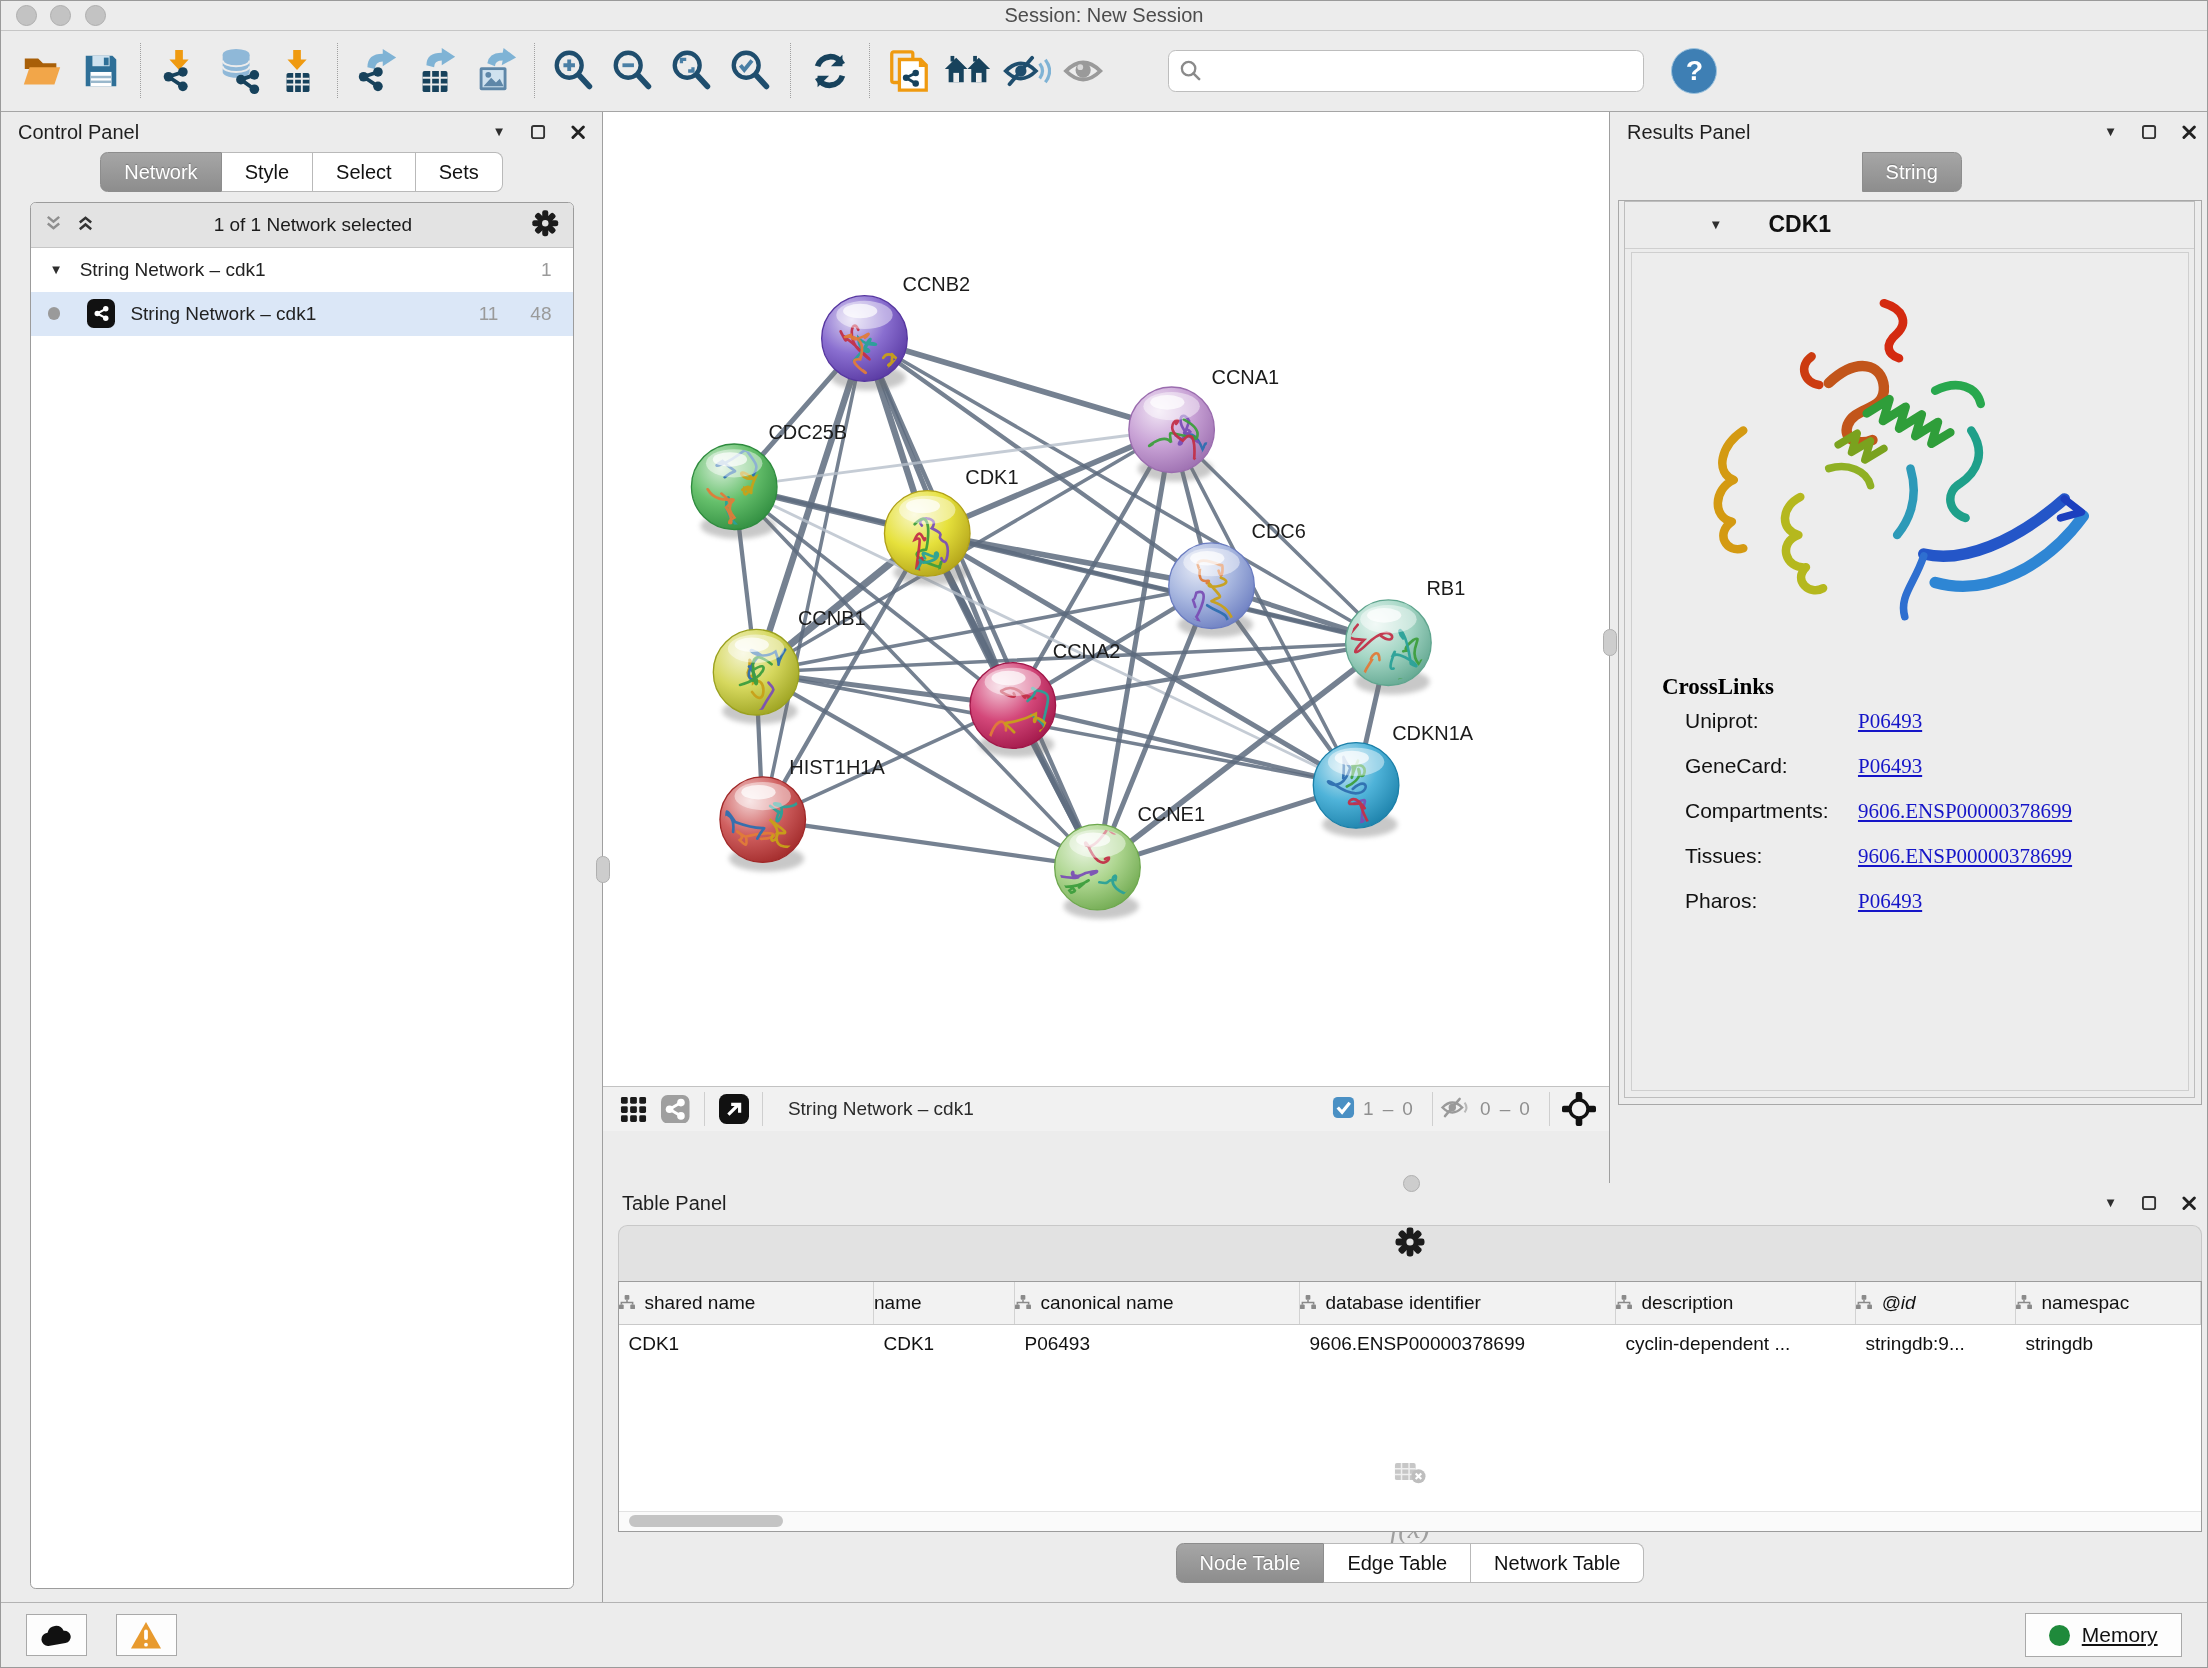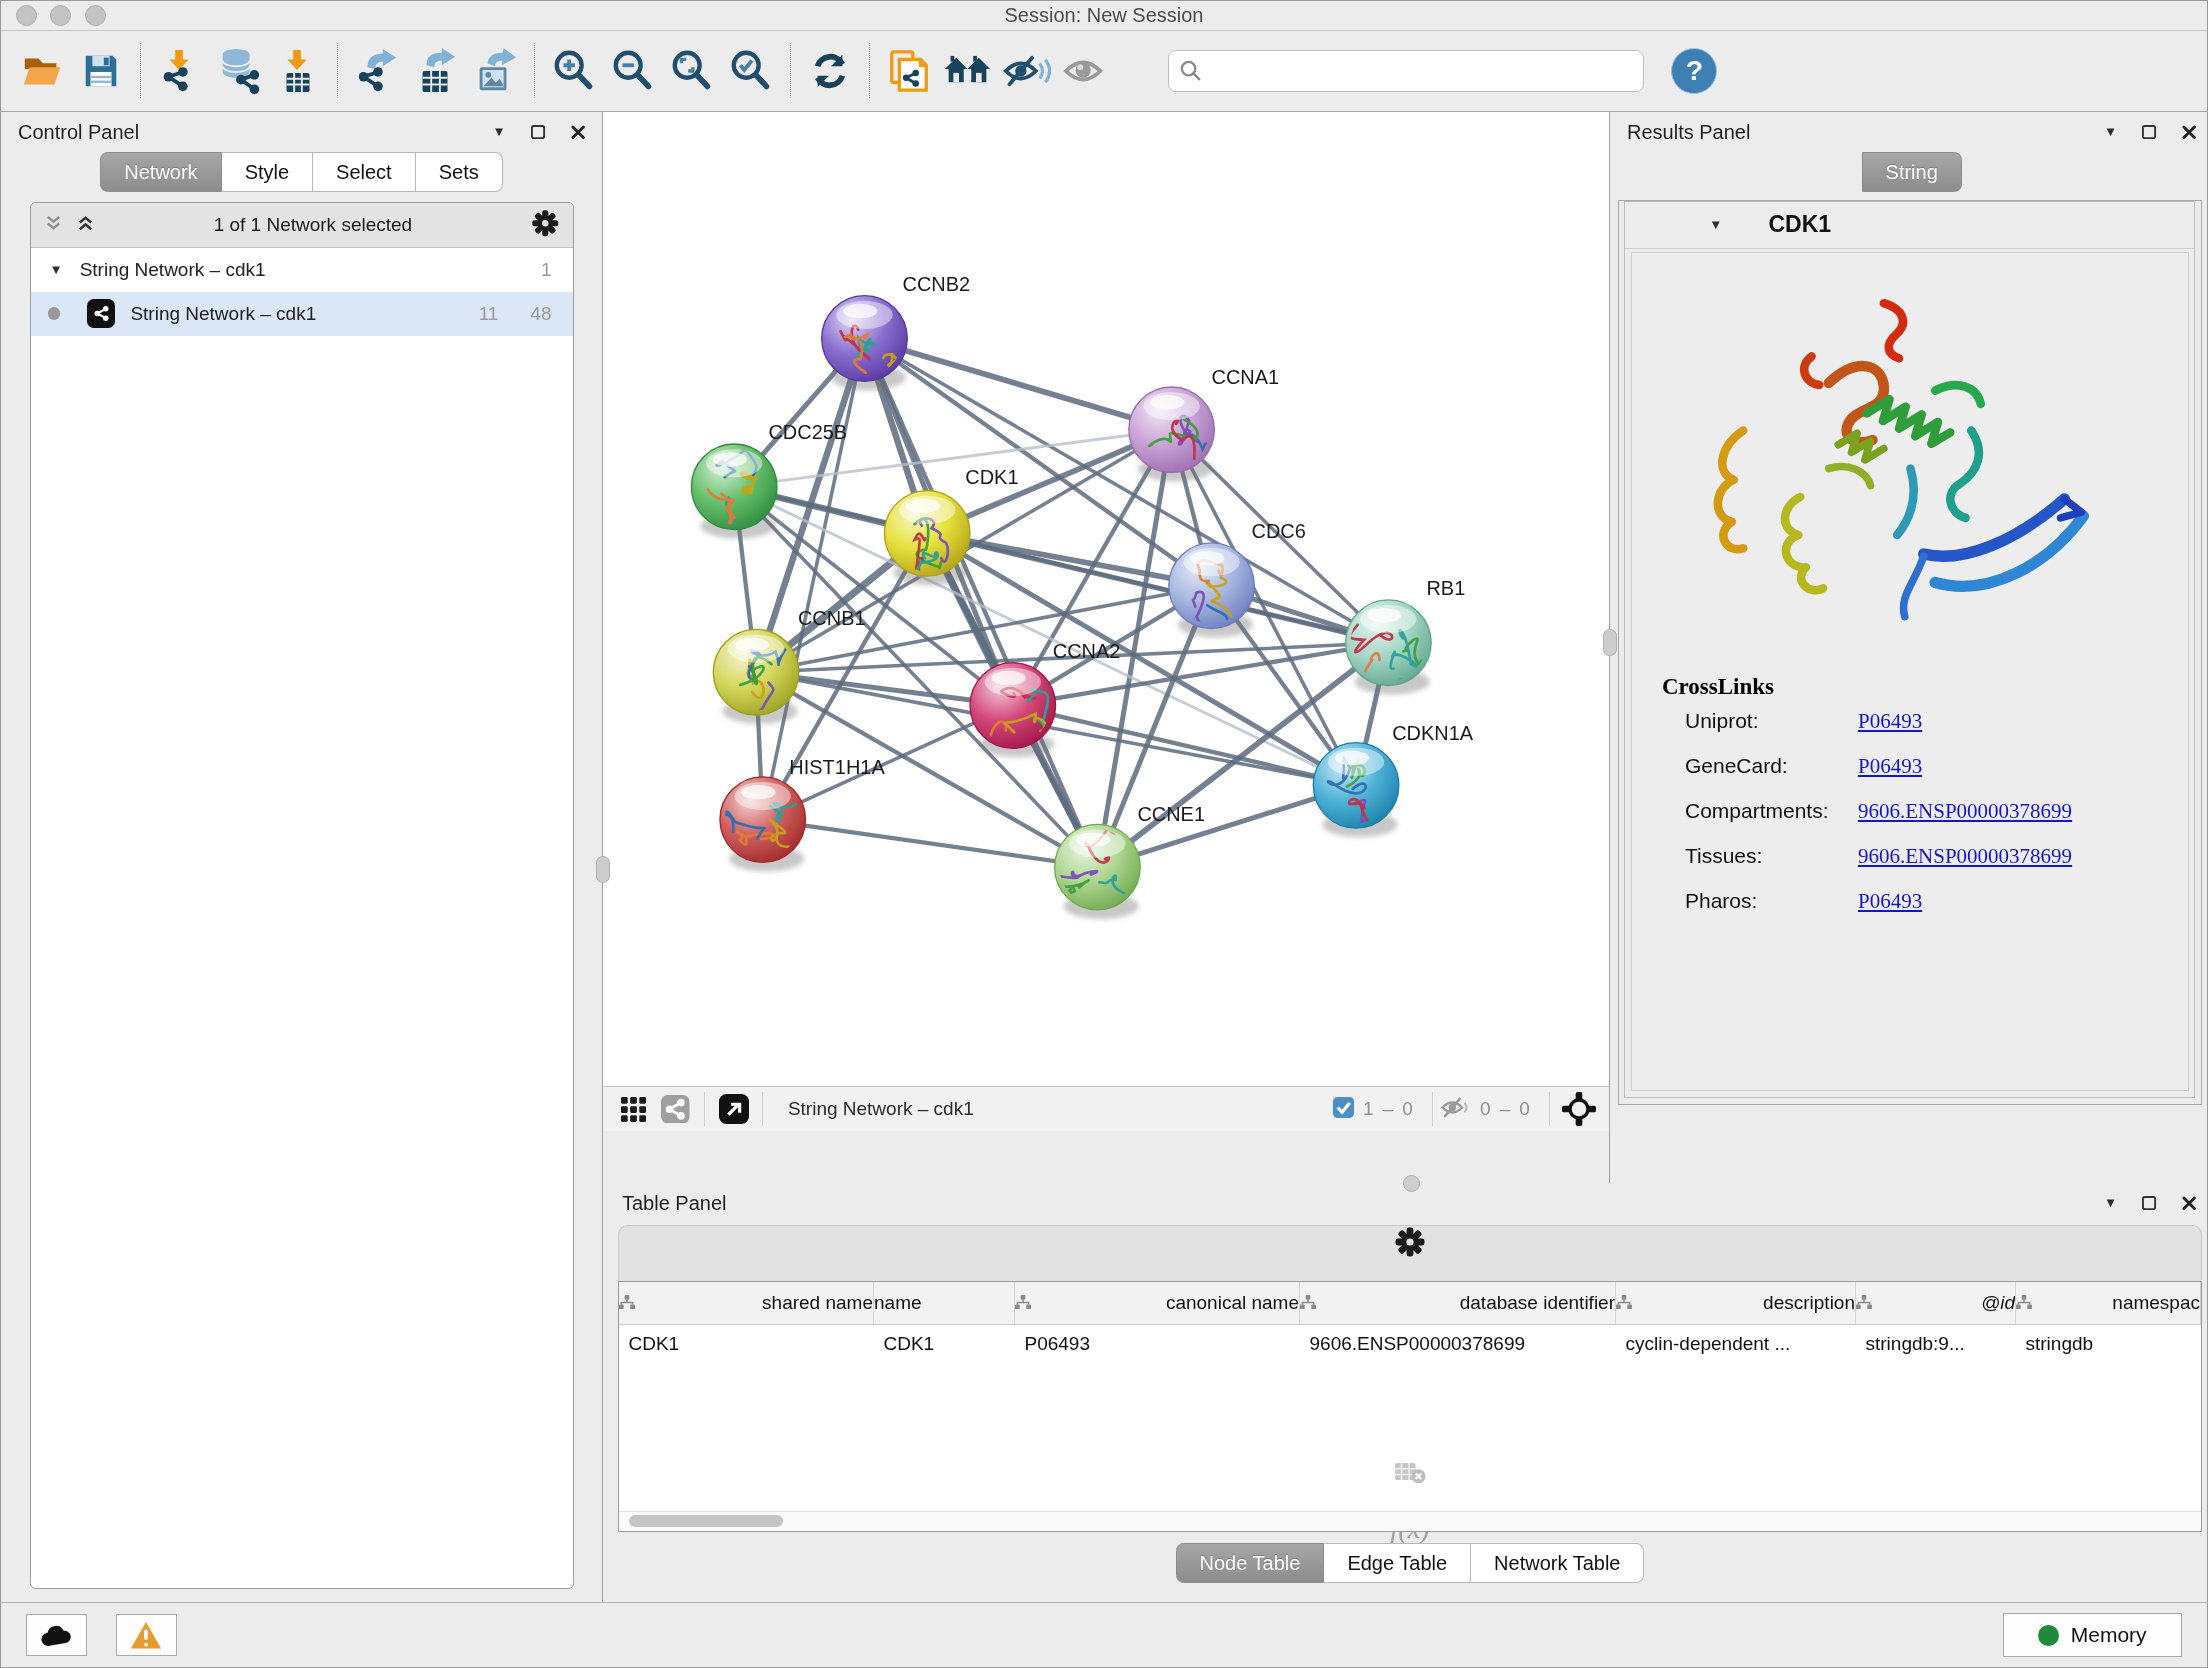--- a/index.html
+++ b/index.html
@@ -79,36 +79,36 @@
   .xl-row{display:flex;margin-bottom:20px;}
   .xl-label{font-family:Liberation Sans, sans-serif;font-size:21px;color:#111;width:173px;}
   .xl-val{font-family:"Liberation Serif",serif;font-size:21px;color:#1515c8;text-decoration:underline;}
   
   .table-panel{flex:1;display:flex;flex-direction:column;background:#ececec;overflow:hidden;}
   .tp-body{margin:1.9px 11.4px 0 15px;display:flex;flex-direction:column;}
   .tp-toolbar{height:55px;background:#e2e2e2;border:1px solid #c8c8c8;border-bottom:none;border-radius:9.5px 9.5px 0 0;
     display:flex;align-items:center;gap:25px;padding:0 23px;flex-direction:column;}
   .tp-table{border:1px solid #9c9c9c;background:#fff;height:249px;display:flex;flex-direction:column;overflow:hidden;}
   .thead{display:flex;background:#f2f2f2;border-bottom:1.9px solid #c9c9c9;height:42px;flex:none;}
-  .th{display:flex;align-items:center;justify-content:space-between;gap:9.5px;font-size:19px;color:#111;
+  .th{display:flex;align-items:center;justify-content:flex-start;gap:9.5px;font-size:19px;color:#111;
     border-right:1px solid #d2d2d2;box-sizing:border-box;overflow:hidden;white-space:nowrap;flex:none;}
   .trow{display:flex;height:38px;flex:none;}
   .td{display:flex;align-items:center;font-size:19px;color:#111;padding-left:9.5px;box-sizing:border-box;
     overflow:hidden;white-space:nowrap;flex:none;}
   .tbody-fill{flex:1;}
   .hscroll{height:19px;background:#fafafa;border-top:1px solid #e2e2e2;position:relative;flex:none;}
   .hthumb{position:absolute;left:9.5px;top:2.9px;width:154px;height:12.4px;border-radius:6.7px;background:#c4c4c4;}
   .tp-tabs{display:flex;justify-content:center;margin:11.4px 0 0 0;}
   
   .statusbar{position:absolute;left:0;right:0;bottom:0;height:65px;border-top:1.9px solid #b3b3b3;background:#ececec;
     display:flex;align-items:center;padding:0 25px;box-sizing:border-box;}
   .sb-btn{width:59px;height:40px;background:#fdfdfd;border:1.9px solid #a9a9a9;display:flex;align-items:center;justify-content:center;margin-right:28.5px;}
   .sb-spacer{flex:1;}
   .memory-btn{height:42px;min-width:143px;background:#fdfdfd;border:1.9px solid #a9a9a9;display:flex;align-items:center;
-    justify-content:center;gap:11.4px;font-size:21px;color:#111;padding:0 17px;}
+    justify-content:center;gap:11.4px;font-size:21px;color:#111;padding:0 6px;text-decoration:underline;}
   .memdot{width:21px;height:21px;border-radius:50%;background:#1f8a3b;}
   
   .vdot{position:absolute;width:11.4px;height:25px;border-radius:6.7px;background:#cdcdcd;border:1px solid #b0b0b0;z-index:5;}
   .hdot{position:absolute;width:15px;height:15px;border-radius:50%;background:#cdcdcd;border:1px solid #b0b0b0;z-index:5;}
 </style>
 </head>
 <body>
 
 <div id="window">
 

